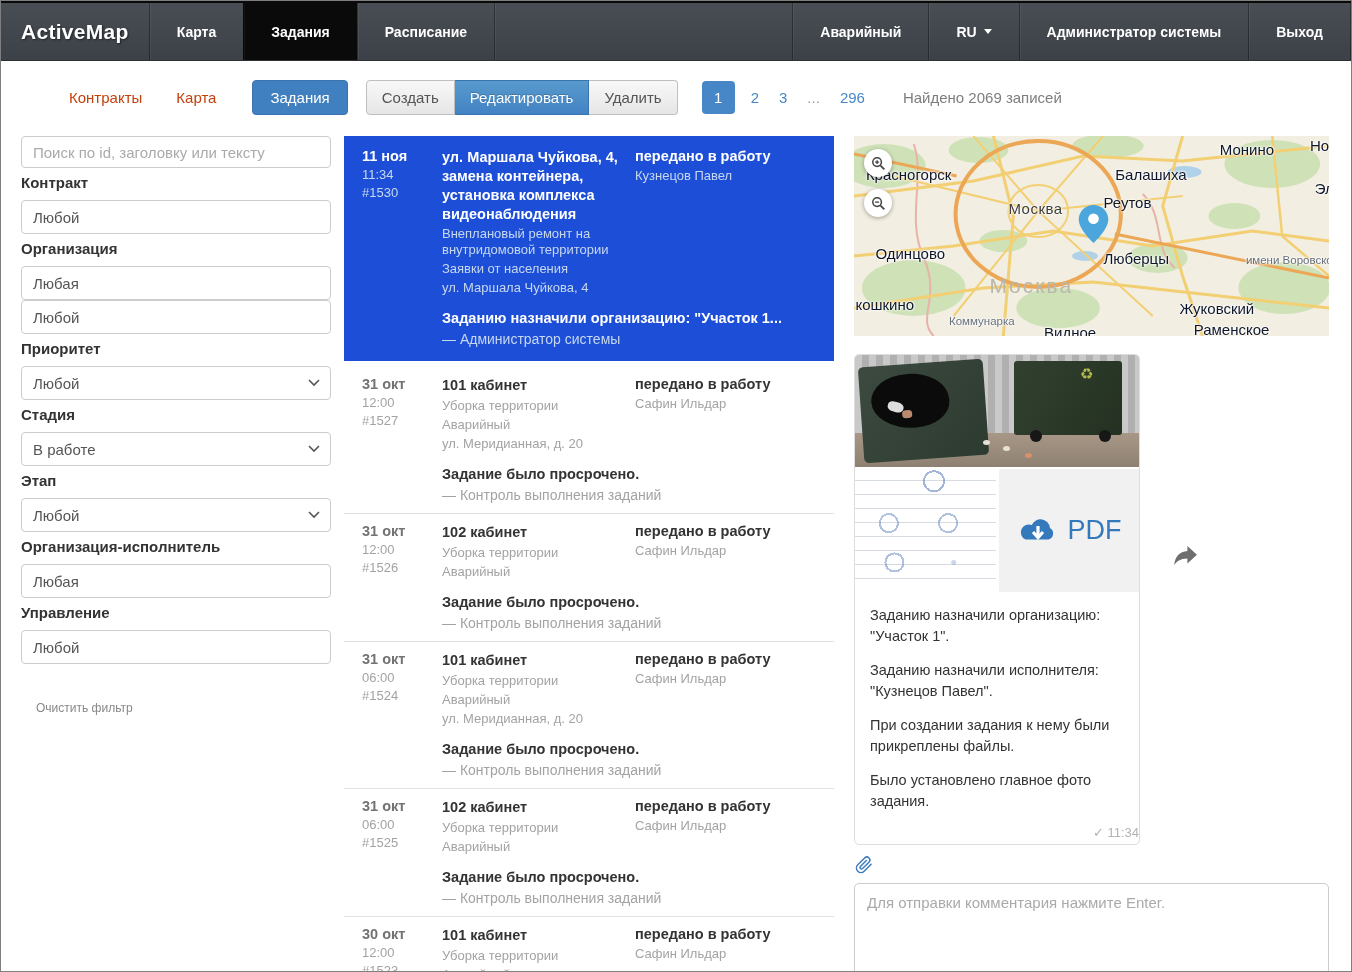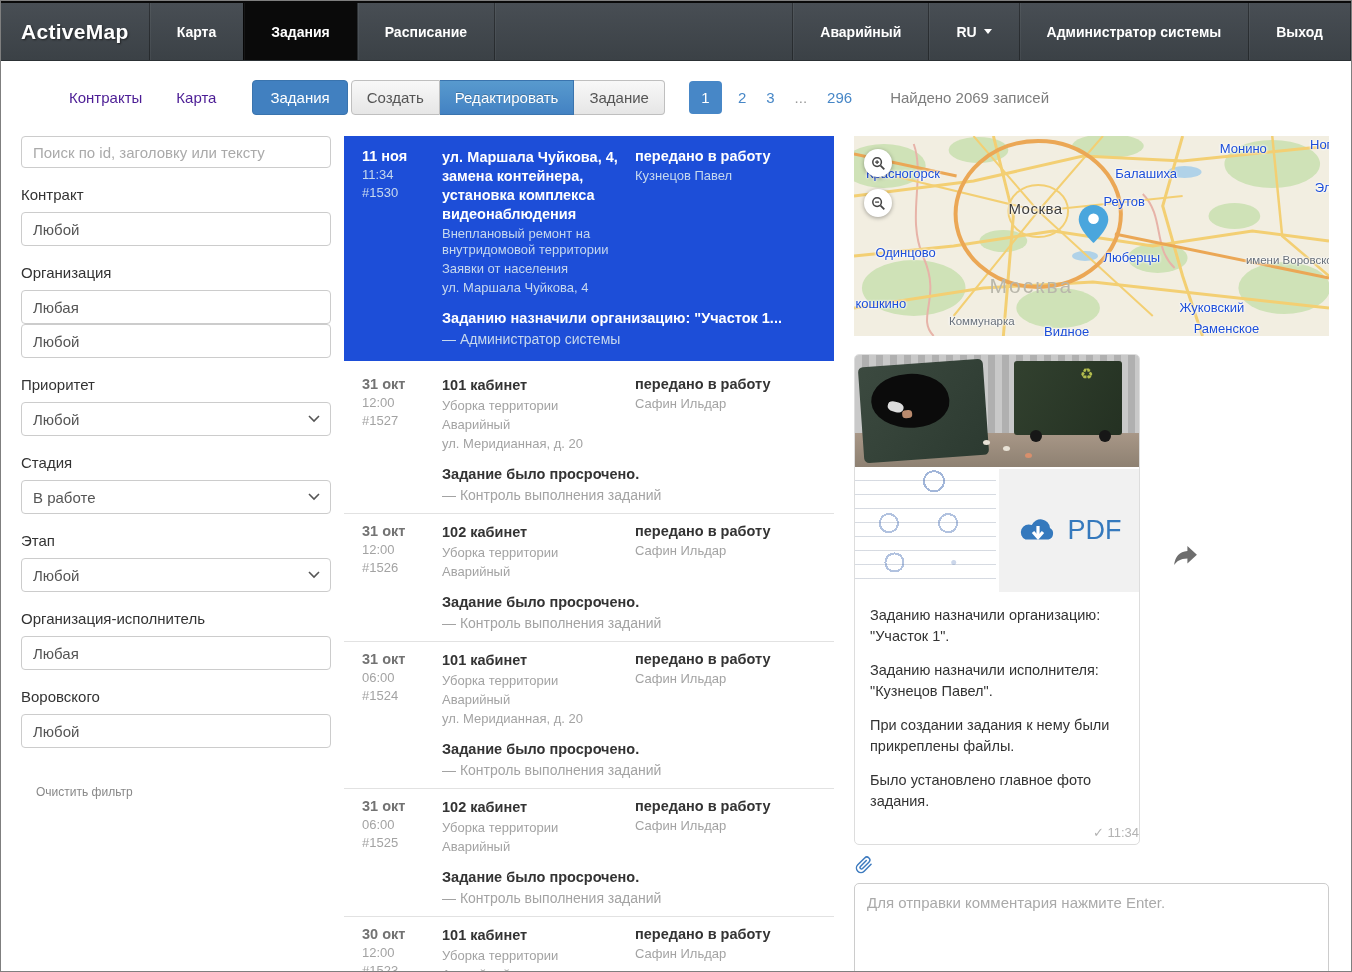--- a/index.html
+++ b/index.html
@@ -37,27 +37,27 @@
   .nav-spacer{ flex:1; border-left:1px solid rgba(0,0,0,.35); box-shadow:inset 1px 0 0 rgba(255,255,255,.05); }
   .nav-right-item:last-child{ border-right:1px solid rgba(0,0,0,.35); }
   .caret-down{
     width:0; height:0; margin-left:7px;
     border:4px solid transparent; border-top:5px solid #fff; border-bottom:none;
     display:inline-block;
   }
 
   
   .toolbar{ height:72px; display:flex; align-items:center; padding:0 20px; background:#fff; }
-  .tb-link{ color:#4c1d95; font-size:15px; margin-right:34px; cursor:pointer; text-decoration:none; }
+  .tb-link{ color:#c2410c; font-size:15px; margin-right:34px; cursor:pointer; text-decoration:none; }
   .tb-link:first-child{ margin-left:48px; }
   .view-btn{
     background:#4180c0; color:#fff; font-size:15px; border:1px solid #3a74ae;
     border-radius:4px; padding:8px 17px; margin-left:2px; cursor:pointer;
   }
-  .btn-group{ display:flex; margin-left:3px; }
+  .btn-group{ display:flex; margin-left:18px; }
   .btn-group .abtn{
     font-size:15px; color:#555; padding:8px 15px; cursor:pointer;
     background:linear-gradient(#f8f8f8,#e6e6e6);
     border:1px solid #bfbfbf; border-left-width:0;
   }
   .btn-group .abtn:first-child{ border-left-width:1px; border-radius:4px 0 0 4px; }
   .btn-group .abtn:last-child{ border-radius:0 4px 4px 0; }
   .btn-group .abtn.active{
     background:linear-gradient(#589ace,#4382c3); color:#fff; border-color:#3a74ae;
     text-shadow:0 -1px 0 rgba(0,0,0,.2);
@@ -74,21 +74,21 @@
   
   .main{ display:flex; align-items:flex-start; padding:0 22px 0 20px; }
 
   
   .sidebar{ width:310px; flex:none; padding-top:3px; }
   .search-input{
     width:100%; height:32px; border:1px solid #ccc; border-radius:4px;
     padding:0 11px; font-size:15px; color:#444; font-family:inherit;
   }
   .search-input::placeholder{ color:#aaa; }
-  .f-label{ font-weight:normal; font-size:15px; color:#333; margin:18px 0 9px; }
+  .f-label{ font-weight:bold; font-size:15px; color:#333; margin:6px 0 9px; }
   .f-input{
     width:100%; height:34px; border:1px solid #ccc; border-radius:4px;
     padding:0 11px; font-size:15px; color:#555; font-family:inherit; background:#fff;
   }
   .f-selwrap{ position:relative; }
   .f-select{
     width:100%; height:34px; border:1px solid #ccc; border-radius:4px;
     padding:0 11px; font-size:15px; color:#555; font-family:inherit; background:#fff;
     appearance:none; -webkit-appearance:none; cursor:pointer;
   }
@@ -123,21 +123,21 @@
   .task.selected .t-assignee, .task.selected .t-event-author{ color:#c6d8ee; }
   .task.selected .t-event{ white-space:nowrap; overflow:hidden; }
 
   
   .rightpanel{ flex:1; margin-left:20px; padding-top:3px; max-width:478px; }
   .map{
     position:relative; height:200px; background:#f2eee1; overflow:hidden; cursor:grab;
   }
   .map svg.roads{ position:absolute; inset:0; width:100%; height:100%; }
   .map-label{
-    position:absolute; font-size:13px; color:#1d4ed8; white-space:nowrap;
+    position:absolute; font-size:15px; color:#0f172a; white-space:nowrap;
     text-shadow:0 0 3px #fff,0 0 3px #fff,0 0 2px #fff; pointer-events:none;
   }
   .map-label.city{ font-size:15px; color:#3c3c3c; letter-spacing:.5px; }
   .map-label.small{ font-size:11.5px; color:#68707a; }
   .map-label.watermark{ font-size:21px; color:#b9b7ab; letter-spacing:2px; text-shadow:none; }
   .zoom-btn{
     position:absolute; left:10px; width:28px; height:28px; border-radius:50%;
     background:#fff; box-shadow:0 1px 4px rgba(0,0,0,.35);
     display:flex; align-items:center; justify-content:center; cursor:pointer; z-index:5;
   }
@@ -245,21 +245,21 @@
   <a class="tb-link">Контракты</a>
 
   <a class="tb-link">Карта</a>
 </div>
     <button class="view-btn">Задания</button>
     <div class="btn-group">
   <div class="abtn">Создать</div>
 
   <div class="abtn active">Редактировать</div>
 
-  <div class="abtn">Задание</div>
+  <div class="abtn">Удалить</div>
 </div>
     <div class="pagination">
   <span class="page-item current">1</span>
 
   <span class="page-item">2</span>
 
   <span class="page-item">3</span>
 
   <span class="page-item dots">...</span>
 
@@ -329,21 +329,21 @@
     </div>
   </div>
 
   <div class="f-group">
     <div class="f-label">Организация-исполнитель</div>
     <input class="f-input" type="text" value="Любая" style="">
     
   </div>
 
   <div class="f-group">
-    <div class="f-label">Воровского</div>
+    <div class="f-label">Управление</div>
     <input class="f-input" type="text" value="Любой" style="">
     
   </div>
 </div>
       <span class="clear-filter">Очистить фильтр</span>
     </div>
 
     <div class="tasklist">
   <div class="task selected">
     <div class="t-date-col">

